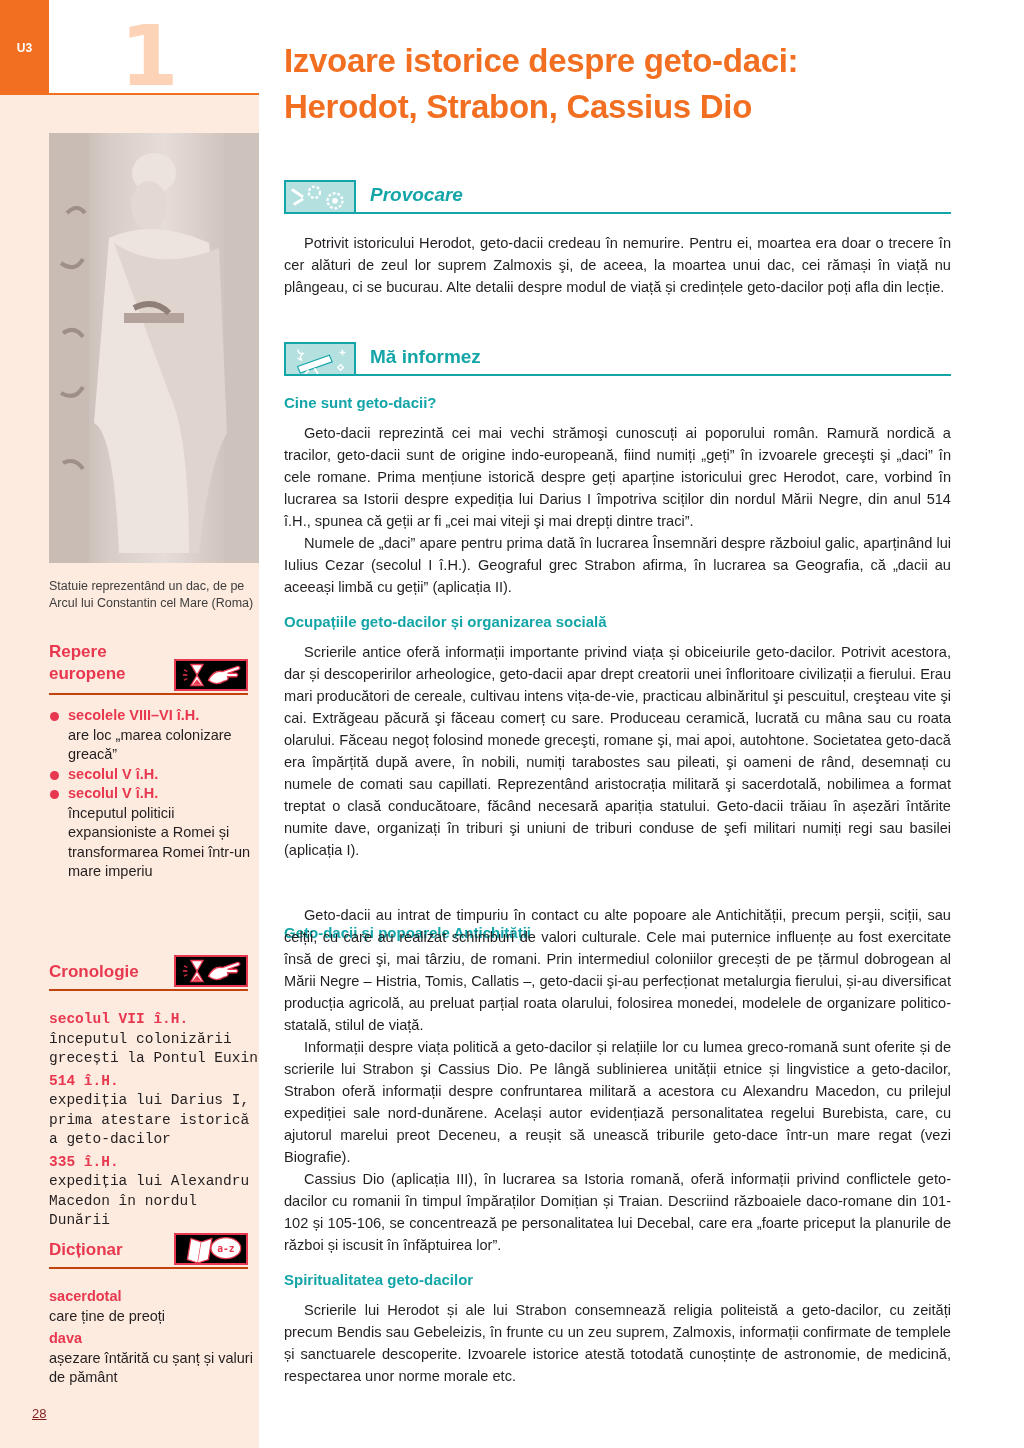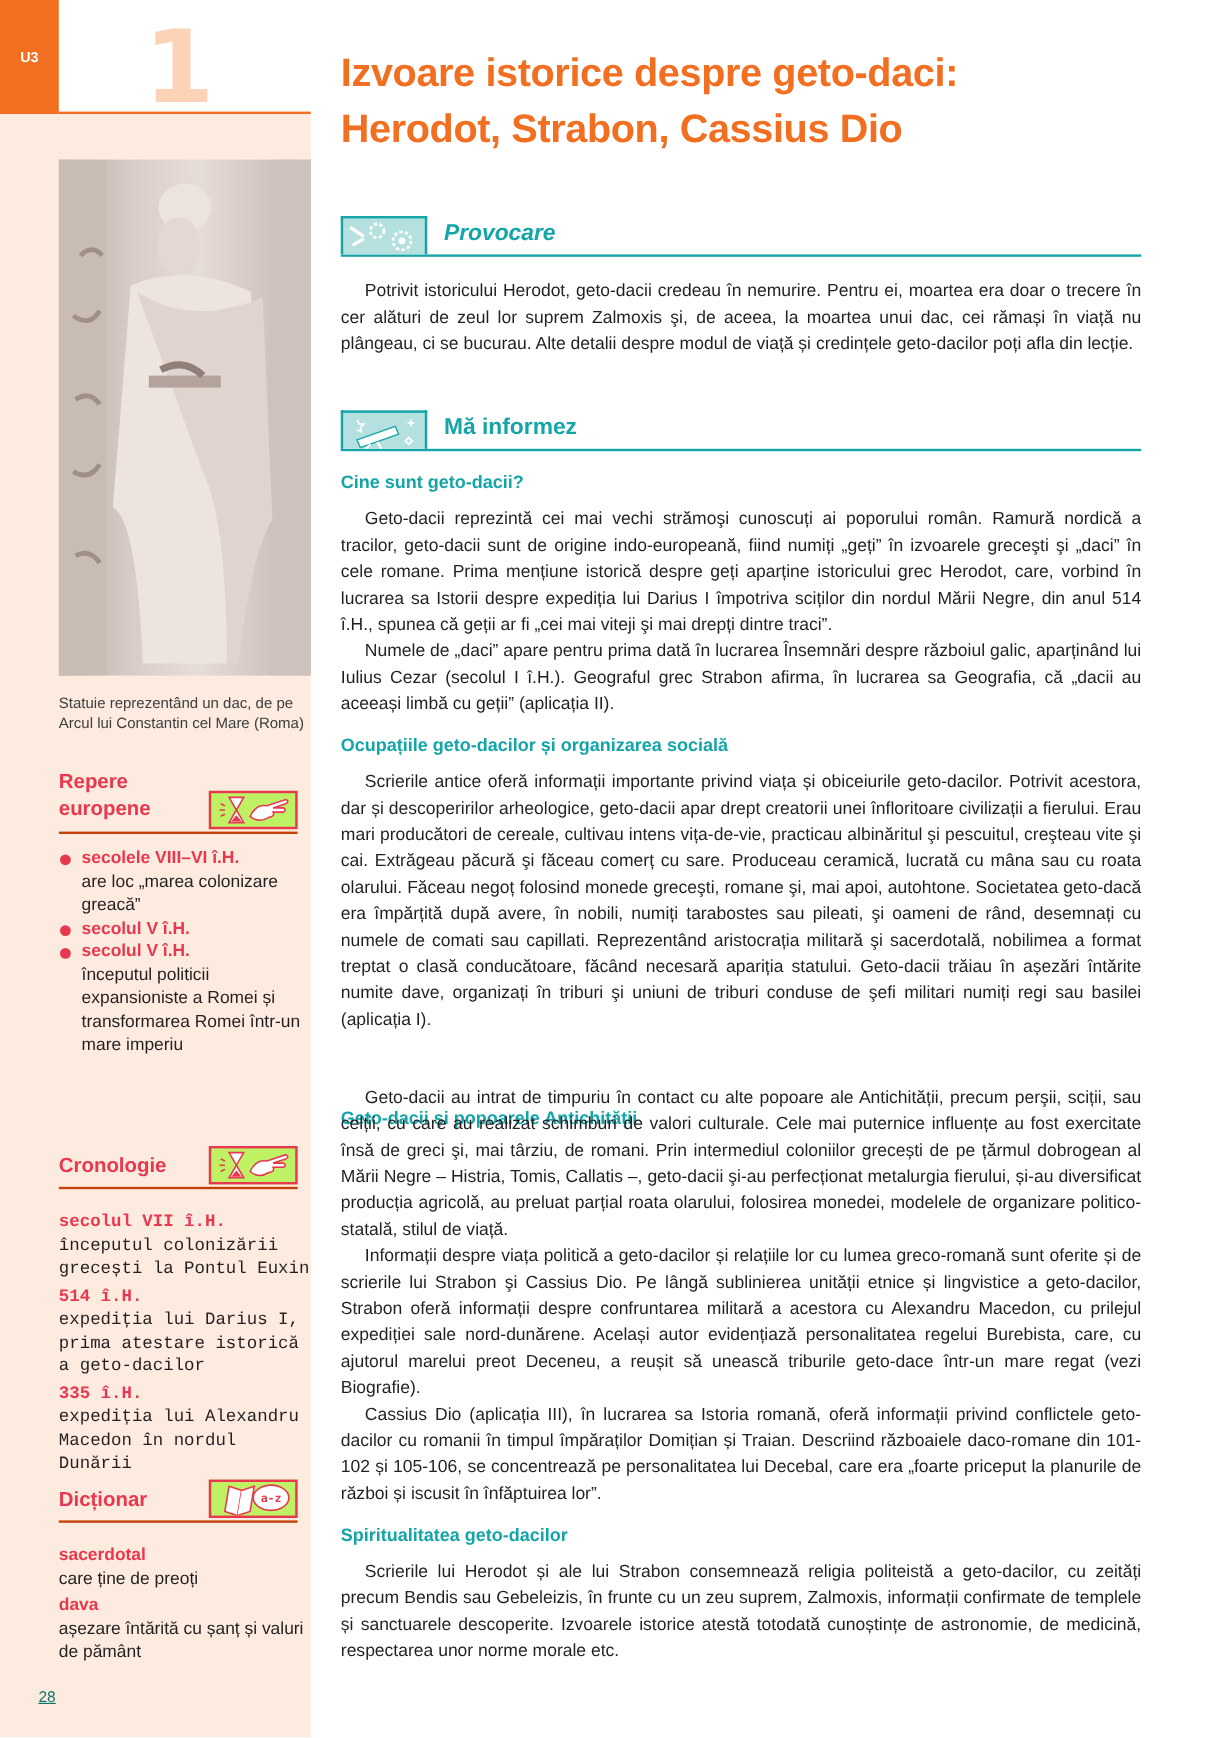--- a/index.html
+++ b/index.html
@@ -10,33 +10,33 @@
   .sidebar { position: absolute; left: 0; top: 95px; width: 259px; height: 1353px; background: #fdebdf; }
   .unit-tab { position: absolute; left: 0; top: 0; width: 49px; height: 95px; background: #f26f21; color: #fff; font-weight: bold; font-size: 12px; display: flex; align-items: center; justify-content: center; }
   .lesson-num { position: absolute; left: 120px; top: 14px; font-size: 84px; font-weight: bold; color: #fcd3b6; line-height: 1; font-family: "DejaVu Sans", sans-serif; }
   .top-rule { position: absolute; left: 49px; top: 93px; width: 210px; height: 2px; background: #f26f21; }
 
   .photo { position: absolute; left: 49px; top: 133px; width: 210px; height: 430px; background: linear-gradient(90deg,#b8aca6 0%,#d8cdc7 30%,#e7ddd8 55%,#d3c7c1 80%,#c4b8b2 100%); overflow: hidden; }
   .photo svg { width: 100%; height: 100%; display: block; }
   .caption { position: absolute; left: 49px; top: 567px; width: 210px; font-size: 12.5px; line-height: 17px; color: #3d3d3d; margin-top: 11px; }
 
   .side-head { position: absolute; left: 49px; width: 199px; border-bottom: 2px solid #c2410c; color: #e8384f; font-weight: bold; font-size: 17px; line-height: 22px; }
-  .side-icon { position: absolute; right: 0; bottom: 2px; width: 74px; height: 32px; border: 2px solid #e8384f; background: #bef264; }
+  .side-icon { position: absolute; right: 0; bottom: 2px; width: 74px; height: 32px; border: 2px solid #e8384f; background: #000000; }
   .side-icon svg { width: 100%; height: 100%; display: block; }
 
   .bullets { position: absolute; left: 49px; top: 706px; width: 210px; font-size: 14.5px; line-height: 19.5px; }
   .bullets li { list-style: none; position: relative; padding-left: 19px; }
   .bullets li::before { content: ""; position: absolute; left: 1px; top: 6px; width: 9px; height: 9px; border-radius: 50%; background: #e8384f; }
   .red-b { color: #e8384f; font-weight: bold; display: block; }
 
   .chron { position: absolute; left: 49px; top: 1010px; width: 210px; font-size: 14.5px; line-height: 19.5px; }
   .chron .entry { margin-bottom: 3px; font-family: Liberation Mono, monospace; }
   .dict { position: absolute; left: 49px; top: 1287px; width: 210px; font-size: 14.5px; line-height: 19.5px; }
   .dict .entry { margin-bottom: 3px; }
-  .page-num { position: absolute; left: 32px; top: 1406px; font-size: 13px; color: #0f766e; text-decoration: underline; }
+  .page-num { position: absolute; left: 32px; top: 1406px; font-size: 13px; color: #7f1d1d; text-decoration: underline; }
 
   
   .title { position: absolute; left: 284px; top: 38px; width: 700px; color: #f26f21; font-weight: bold; font-size: 33px; line-height: 46px; letter-spacing: -0.3px; }
   .sec-head { position: absolute; left: 284px; width: 667px; height: 34px; border-bottom: 2px solid #14a5a8; }
   .sec-icon { position: absolute; left: 0; top: 0; width: 72px; height: 32px; border: 2px solid #14a5a8; border-bottom: none; background: #b4e0e0; }
   .sec-icon svg { width: 100%; height: 100%; display: block; }
   .sec-title { position: absolute; left: 86px; top: 4px; color: #14a5a8; font-weight: bold; font-size: 19px; }
 
   .para { position: absolute; left: 284px; width: 667px; font-size: 14.6px; line-height: 22px; text-align: justify; color: #231f20; }
   .para p { text-indent: 20px; }

